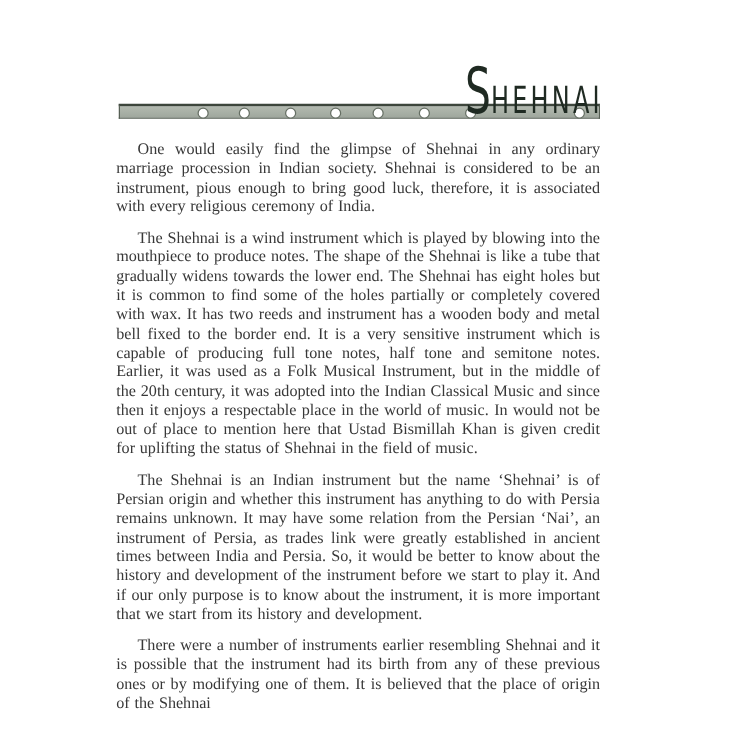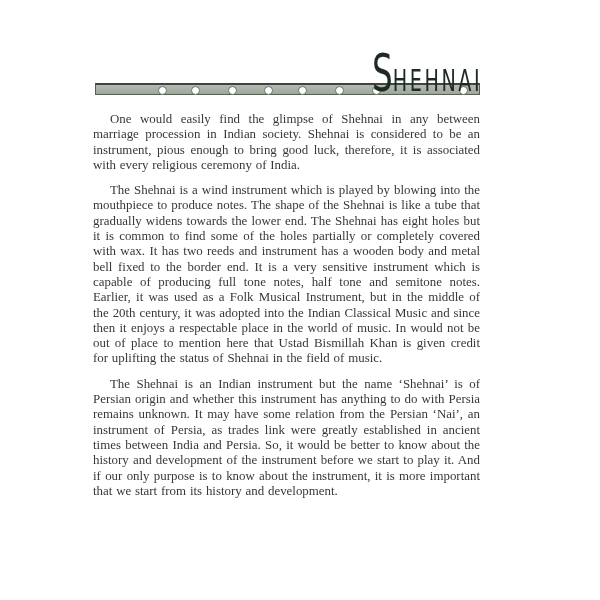--- a/index.html
+++ b/index.html
@@ -99,18 +99,19 @@
     <span class="hole" style="left:95px"></span>
     <span class="hole" style="left:132px"></span>
     <span class="hole" style="left:168px"></span>
     <span class="hole" style="left:202px"></span>
     <span class="hole" style="left:239px"></span>
     <span class="hole" style="left:276px"></span>
     <span class="hole" style="left:363px"></span>
   </div>
 
   <main class="body-text">
-    <p>One would easily find the glimpse of Shehnai in any between marriage procession in Indian society. Shehnai is considered to be an instrument, pious enough to bring good luck, therefore, it is associated with every religious ceremony of India.</p>
+    <p>One would easily find the glimpse of Shehnai in any ordinary marriage procession in Indian society. Shehnai is considered to be an instrument, pious enough to bring good luck, therefore, it is associated with every religious ceremony of India.</p>
     <p>The Shehnai is a wind instrument which is played by blowing into the mouthpiece to produce notes. The shape of the Shehnai is like a tube that gradually widens towards the lower end. The Shehnai has eight holes but it is common to find some of the holes partially or completely covered with wax. It has two reeds and instrument has a wooden body and metal bell fixed to the border end. It is a very sensitive instrument which is capable of producing full tone notes, half tone and semitone notes. Earlier, it was used as a Folk Musical Instrument, but in the middle of the 20th century, it was adopted into the Indian Classical Music and since then it enjoys a respectable place in the world of music. In would not be out of place to mention here that Ustad Bismillah Khan is given credit for uplifting the status of Shehnai in the field of music.</p>
     <p>The Shehnai is an Indian instrument but the name ‘Shehnai’ is of Persian origin and whether this instrument has anything to do with Persia remains unknown. It may have some relation from the Persian ‘Nai’, an instrument of Persia, as trades link were greatly established in ancient times between India and Persia. So, it would be better to know about the history and development of the instrument before we start to play it. And if our only purpose is to know about the instrument, it is more important that we start from its history and development.</p>
+    <p>There were a number of instruments earlier resembling Shehnai and it is possible that the instrument had its birth from any of these previous ones or by modifying one of them. It is believed that the place of origin of the Shehnai</p>
   </main>
 
 </div>
 
 </body></html>

